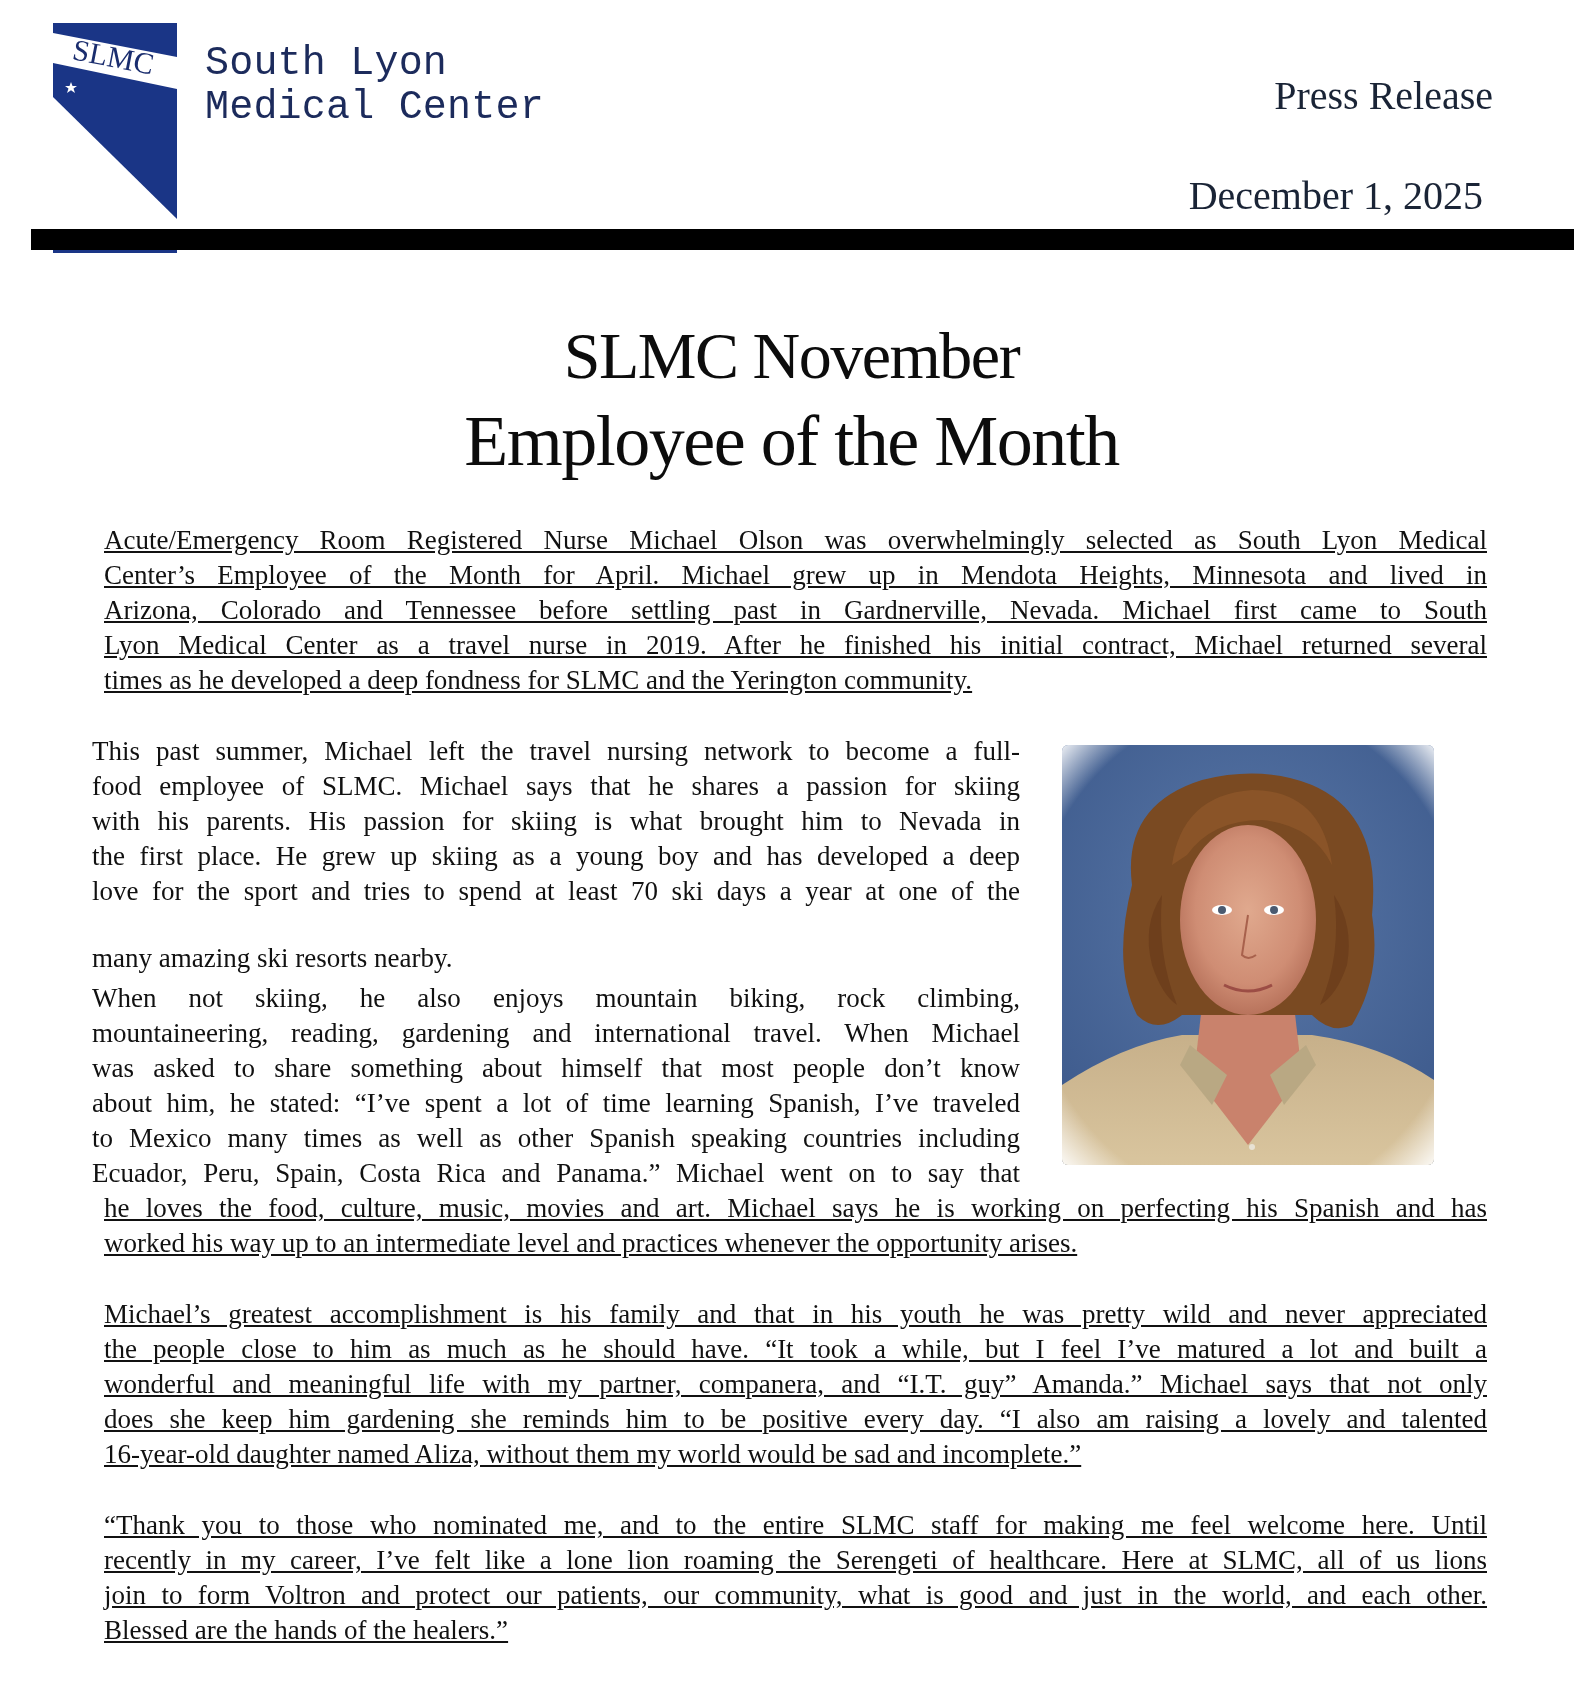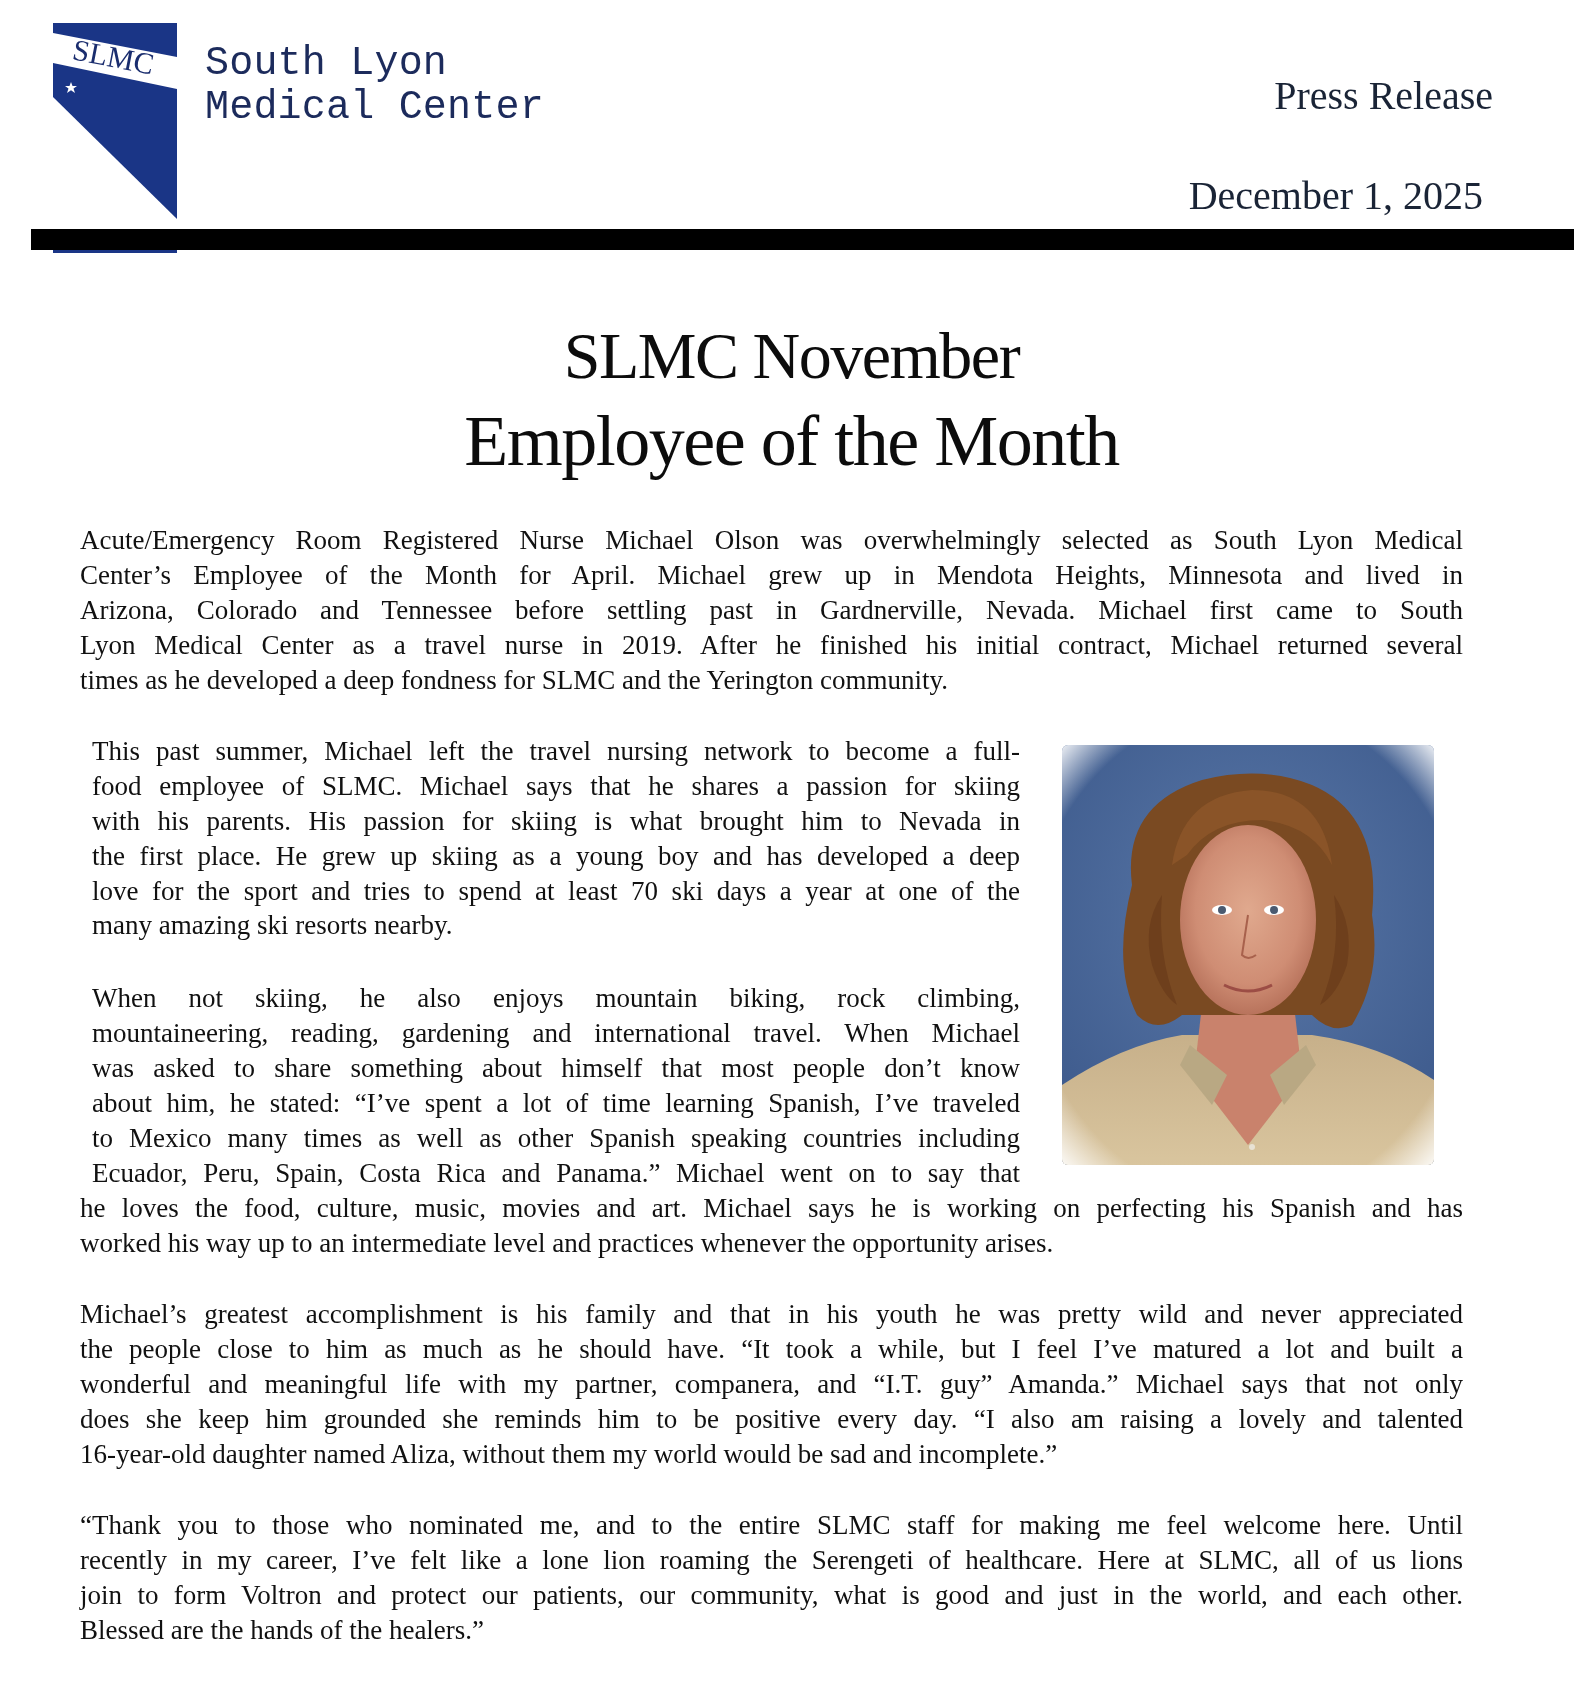--- a/index.html
+++ b/index.html
@@ -19,21 +19,21 @@
     
     .title { left: 0; width: 1583px; text-align: center; font-family: "Liberation Serif", serif;
              color: #0c0c0c; letter-spacing: -1.5px; }
     .title1 { top: 318px; font-size: 66px; line-height: 76px; }
     .title2 { top: 400px; font-size: 72px; line-height: 82px; }
 
     
     .line { position: absolute; font-size: 27px; line-height: 35px; white-space: nowrap;
             text-align: justify; text-align-last: justify; color: #111; }
     .line.last { text-align-last: left; }
-    .full { left: 80px; width: 1383px; }
+    .full { left: 104px; width: 1383px; text-decoration: underline; }
     .narrow { left: 92px; width: 928px; }
 
     
     .photo { left: 1062px; top: 745px; width: 372px; height: 420px; overflow: hidden;
              border-radius: 6px; }
     .photo svg { display: block; }
   </style>
 </head>
 <body>
 
@@ -67,39 +67,39 @@
   <div class="line full" style="top:628px">Lyon Medical Center as a travel nurse in 2019. After he finished his initial contract, Michael returned several</div>
   <div class="line full last" style="top:663px">times as he developed a deep fondness for SLMC and the Yerington community.</div>
 </div>
 
 <div>
   <div class="line narrow" style="top:734px">This past summer, Michael left the travel nursing network to become a full-</div>
   <div class="line narrow" style="top:769px">food employee of SLMC.  Michael says that he shares a passion for skiing</div>
   <div class="line narrow" style="top:804px">with his parents.  His passion for skiing is what brought him to Nevada in</div>
   <div class="line narrow" style="top:839px">the first place.  He grew up skiing as a young boy and has developed a deep</div>
   <div class="line narrow" style="top:874px">love for the sport and tries to spend at least 70 ski days a year at one of the</div>
-  <div class="line narrow last" style="top:908px">many amazing ski resorts nearby.</div>
+  <div class="line narrow last" style="top:941px">many amazing ski resorts nearby.</div>
 </div>
 
 <div>
   <div class="line narrow" style="top:981px">When not skiing, he also enjoys mountain biking, rock climbing,</div>
   <div class="line narrow" style="top:1016px">mountaineering, reading, gardening and international travel. When Michael</div>
   <div class="line narrow" style="top:1051px">was asked to share something about himself that most people don’t know</div>
   <div class="line narrow" style="top:1086px">about him, he stated: “I’ve spent a lot of time learning Spanish, I’ve traveled</div>
   <div class="line narrow" style="top:1121px">to Mexico many times as well as other Spanish speaking countries including</div>
   <div class="line narrow" style="top:1156px">Ecuador, Peru, Spain, Costa Rica and Panama.” Michael went on to say that</div>
   <div class="line full" style="top:1191px">he loves the food, culture, music, movies and art.  Michael says he is working on perfecting his Spanish and has</div>
   <div class="line full last" style="top:1226px">worked his way up to an intermediate level and practices whenever the opportunity arises.</div>
 </div>
 
 <div>
   <div class="line full" style="top:1297px">Michael’s greatest accomplishment is his family and that in his youth he was pretty wild and never appreciated</div>
   <div class="line full" style="top:1332px">the people close to him as much as he should have. “It took a while, but I feel I’ve matured a lot and built a</div>
   <div class="line full" style="top:1367px">wonderful and meaningful life with my partner, companera, and “I.T. guy” Amanda.”  Michael says that not only</div>
-  <div class="line full" style="top:1402px">does she keep him grounded she reminds him to be positive every day. “I also am raising a lovely and talented</div>
+  <div class="line full" style="top:1402px">does she keep him gardening she reminds him to be positive every day. “I also am raising a lovely and talented</div>
   <div class="line full last" style="top:1437px">16-year-old daughter named Aliza, without them my world would be sad and incomplete.”</div>
 </div>
 
 <div>
   <div class="line full" style="top:1508px">“Thank you to those who nominated me, and to the entire SLMC staff for making me feel welcome here. Until</div>
   <div class="line full" style="top:1543px">recently in my career, I’ve felt like a lone lion roaming the Serengeti of healthcare. Here at SLMC, all of us lions</div>
   <div class="line full" style="top:1578px">join to form Voltron and protect our patients, our community, what is good and just in the world, and each other.</div>
   <div class="line full last" style="top:1613px">Blessed are the hands of the healers.”</div>
 </div>
 

